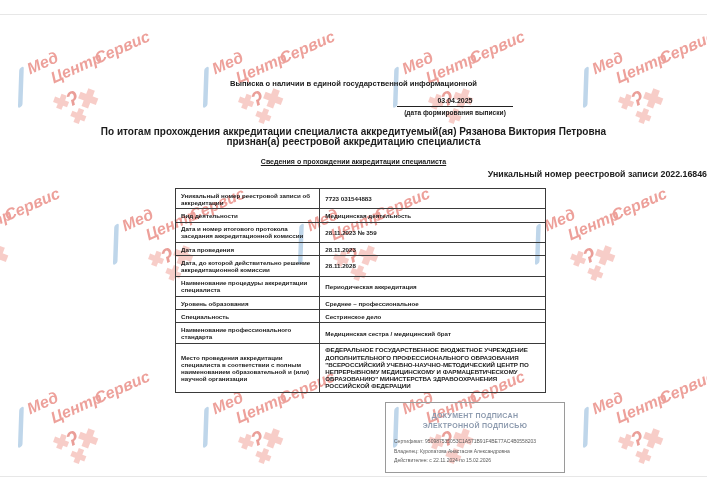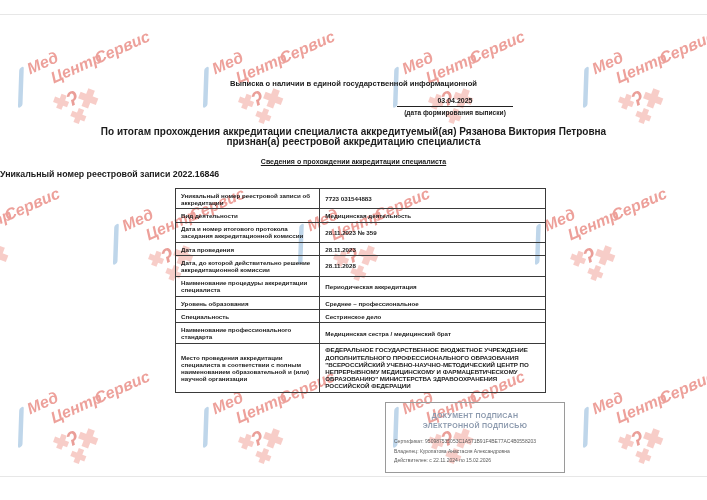--- a/index.html
+++ b/index.html
@@ -37,21 +37,21 @@
   .dateblock{position:absolute;left:397px;top:97px;width:116px;text-align:center;}
   .date-value{font-size:7px;font-weight:bold;padding-bottom:2px;border-bottom:1px solid #222;}
   .date-caption{font-size:6.6px;font-weight:bold;padding-top:1.5px;white-space:nowrap;}
 
   .intro{position:absolute;top:127px;left:0;right:0;text-align:center;
     font-weight:bold;font-size:10px;line-height:10px;}
   .intro div{white-space:nowrap;}
 
   .section-heading{position:absolute;top:158px;left:0;right:0;text-align:center;
     font-weight:bold;font-size:7px;text-decoration:underline;}
-  .registry-heading{position:absolute;top:169px;left:0;right:0;text-align:left;
+  .registry-heading{position:absolute;top:169px;left:16px;right:0;text-align:right;
     font-weight:bold;font-size:8.8px;}
 
   table.acc{position:absolute;left:175px;top:188px;width:371px;border-collapse:collapse;}
   table.acc td{border:1px solid #3a3a3a;font-size:6.2px;font-weight:bold;line-height:7.2px;
     padding:2.5px 5px;vertical-align:middle;background:transparent;}
   td.lbl{width:39%;}
 
   .signature-box{position:absolute;left:385px;top:402px;width:178px;height:69px;
     border:1px solid #9a9a9a;background:transparent;}
   .sig-header{margin-top:8px;text-align:center;color:#8c9aae;font-weight:bold;

